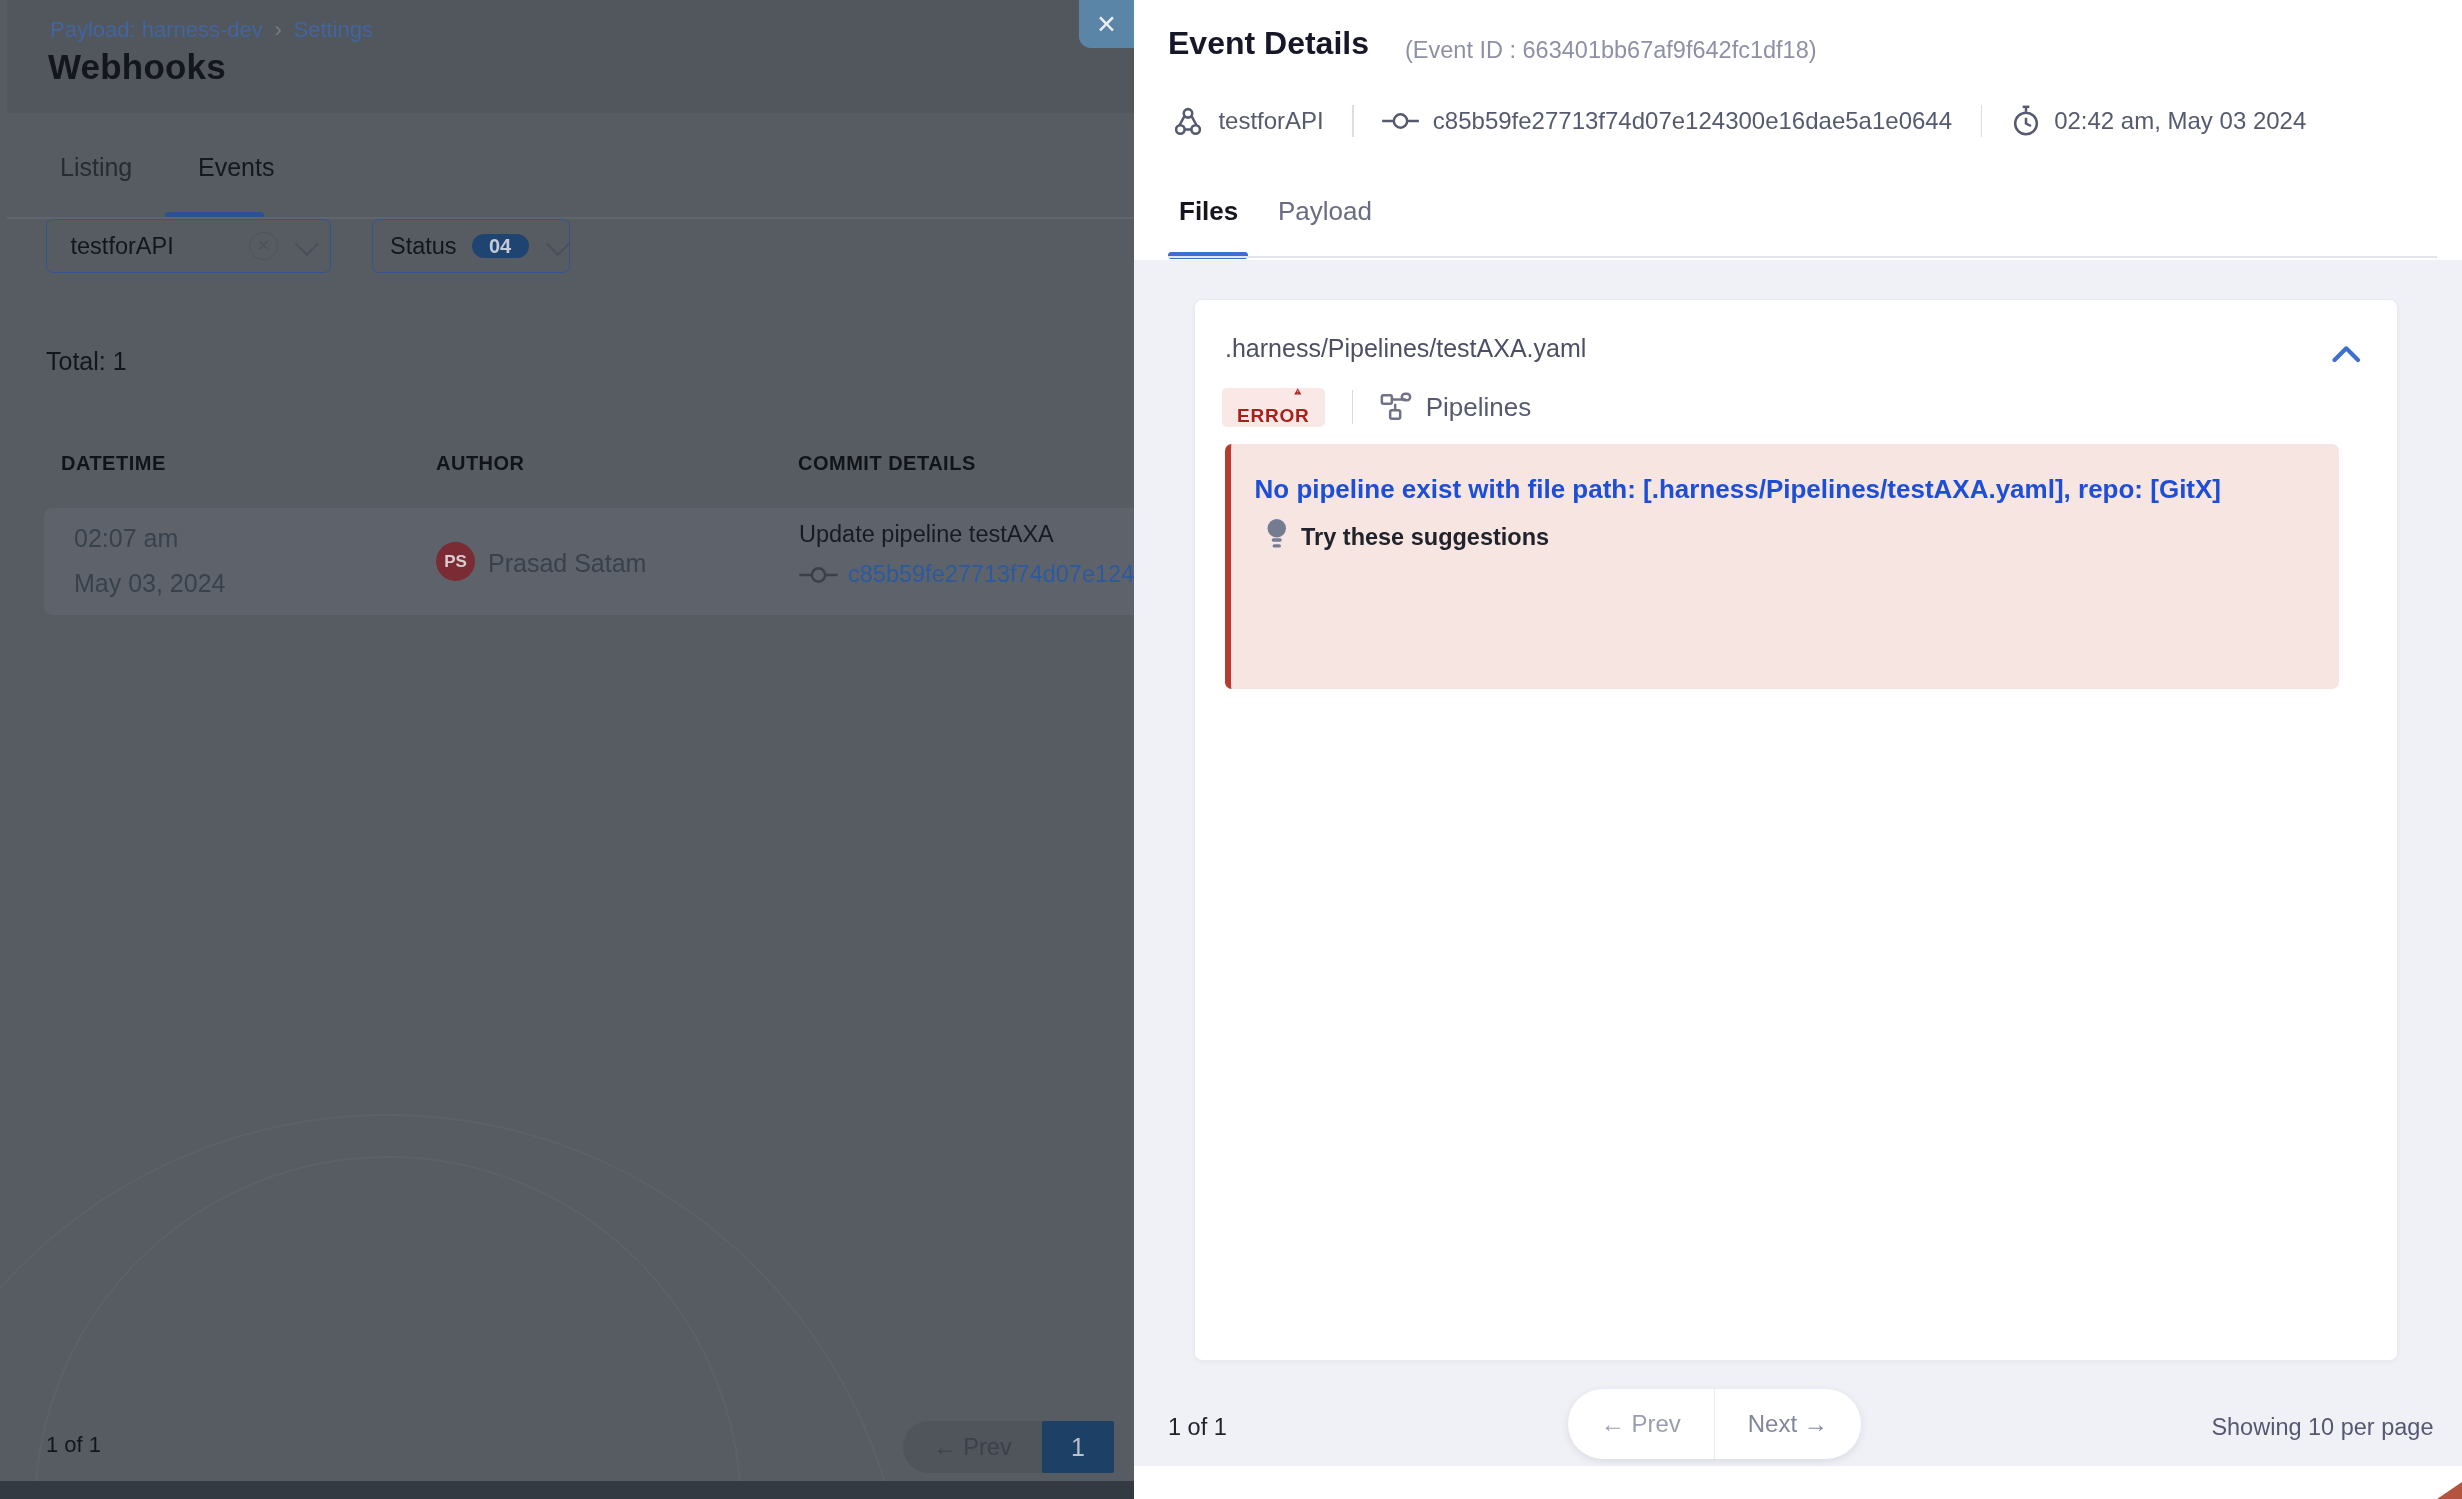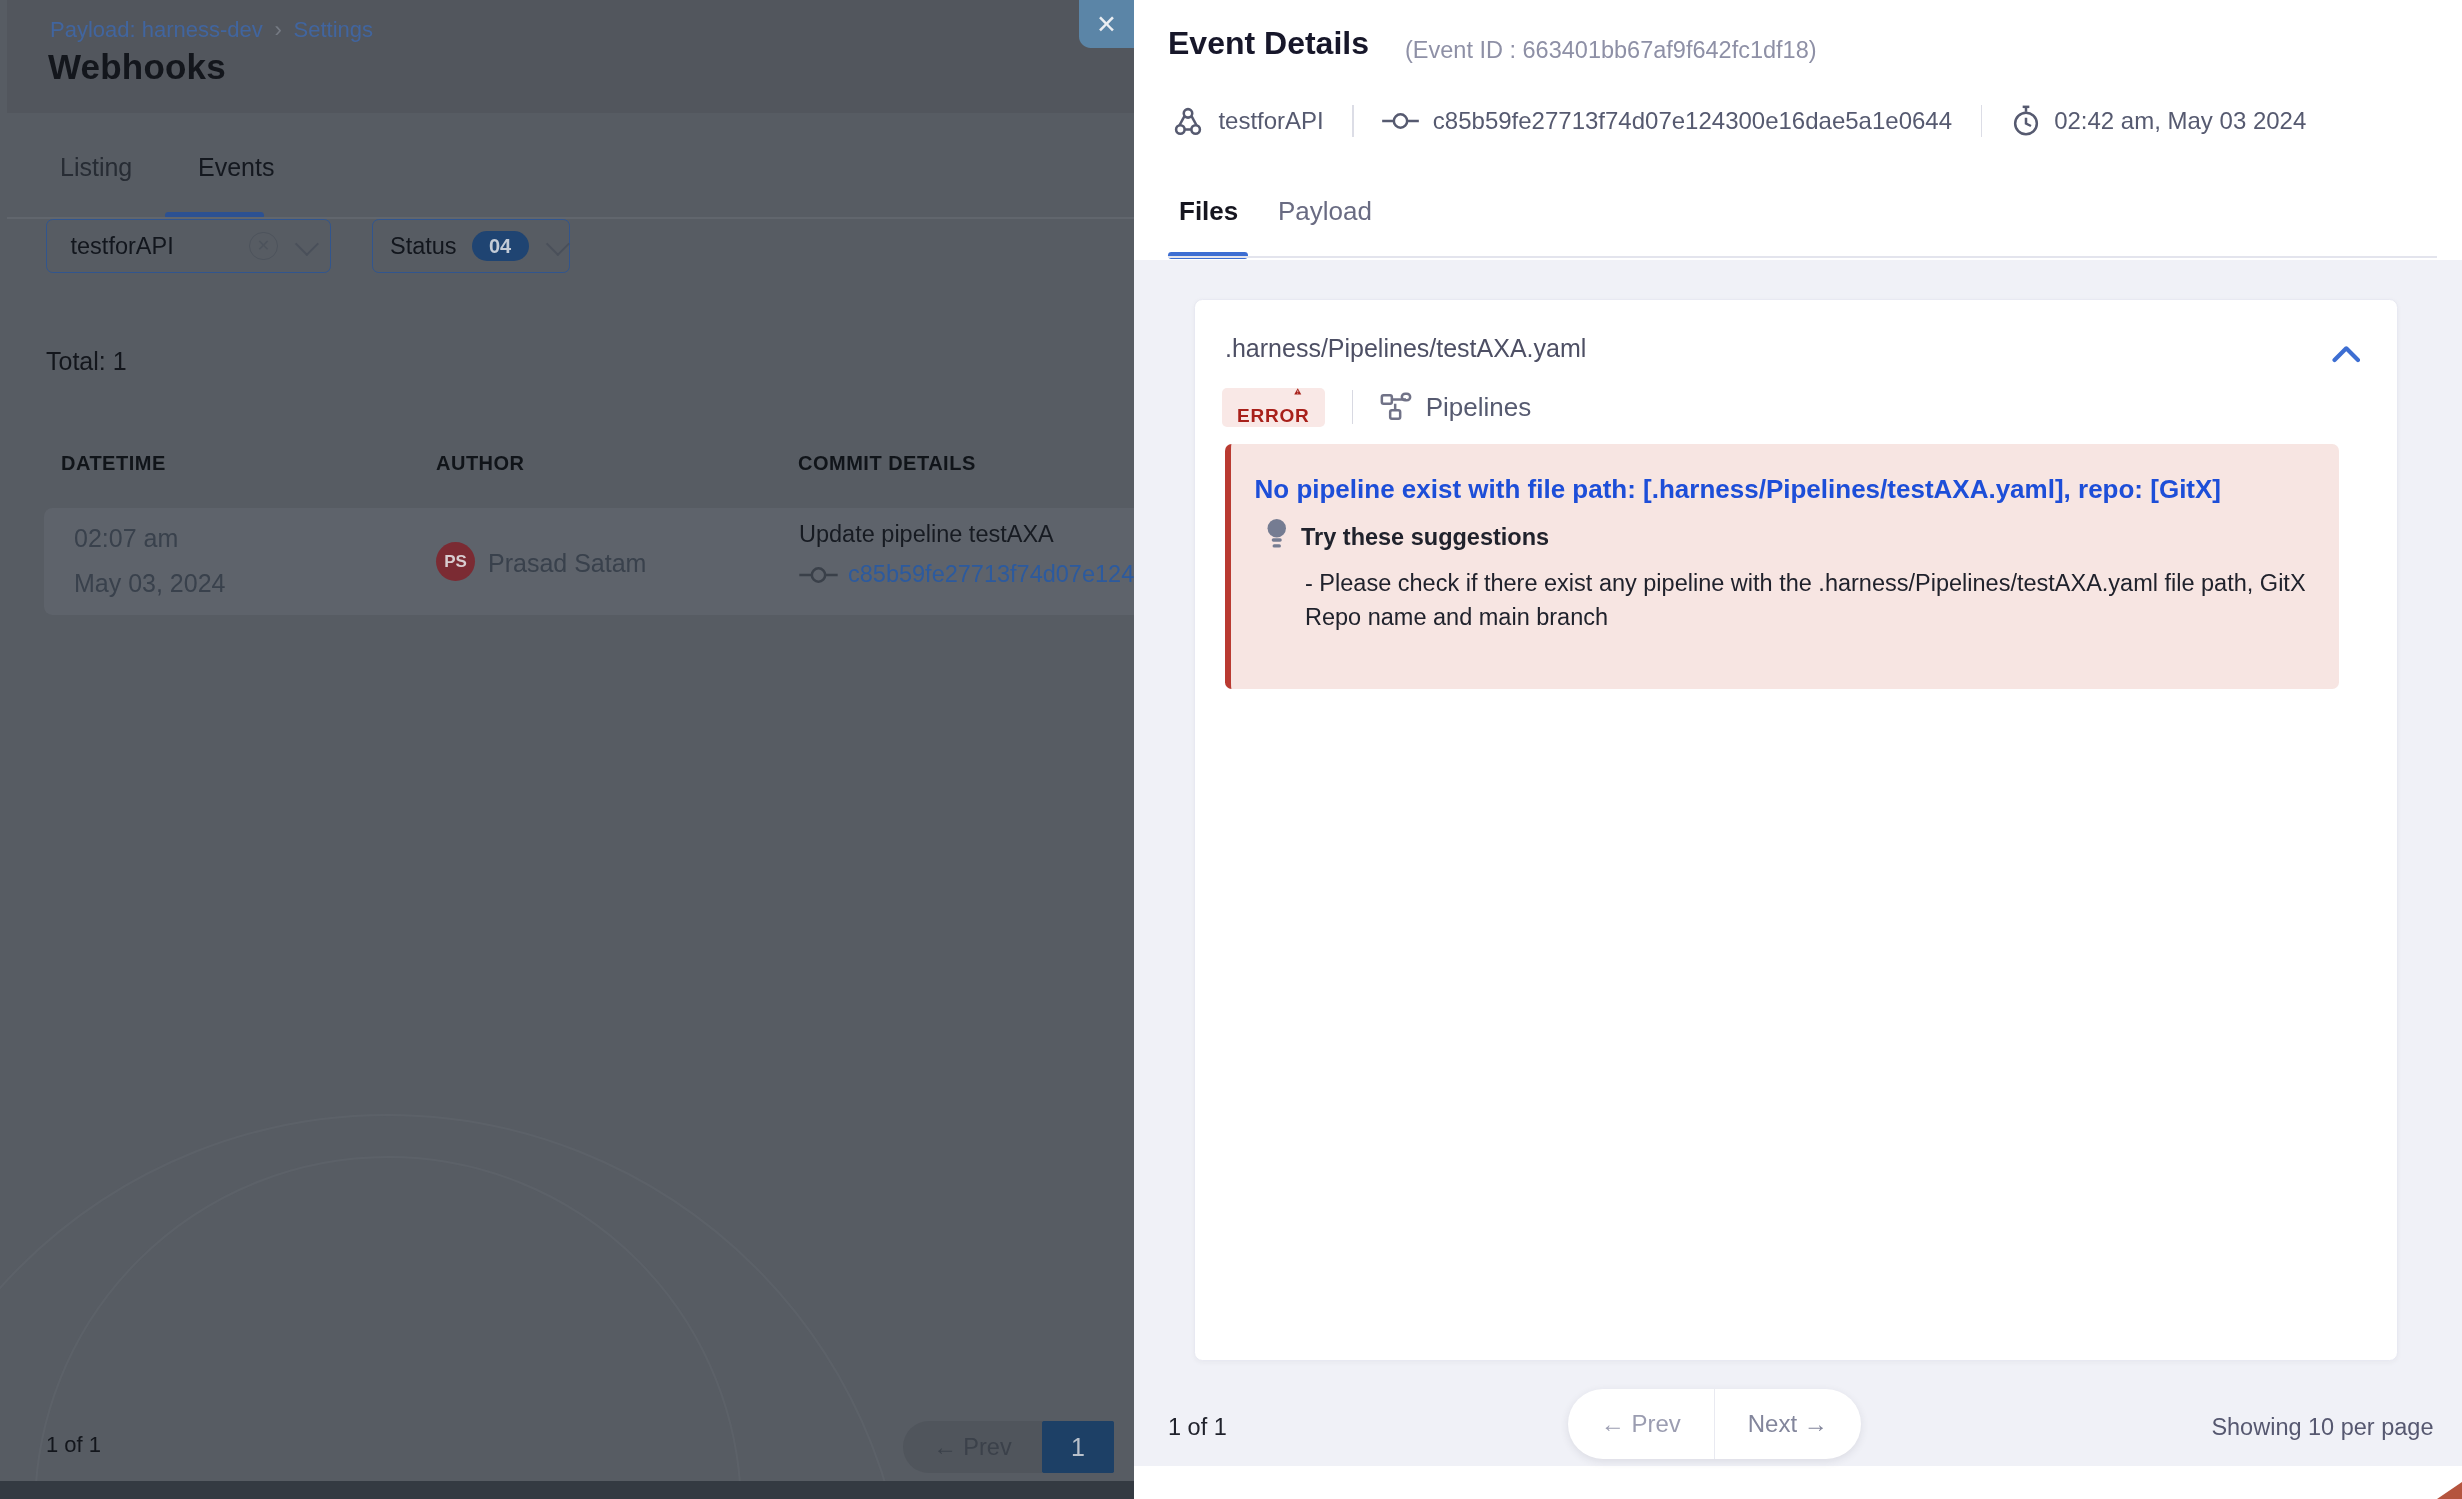--- a/index.html
+++ b/index.html
@@ -19,21 +19,21 @@
   .lp-tab.events{left:198px;color:#14181f;font-weight:500;}
   .lp-tab-underline{position:absolute;left:165px;top:212px;width:99px;height:6.7px;border-radius:3.4px;background:#2c5192;}
   .lp-divider{position:absolute;left:6.7px;top:217px;width:1127px;height:1.7px;background:#61666d;}
   .pill{position:absolute;top:219px;height:54px;border:1.7px solid #31558e;border-radius:6.7px;display:flex;align-items:center;box-sizing:border-box;}
   .pill1{left:46px;width:285px;padding:0 17px 0 23.5px;}
   .pill2{left:372px;width:198px;padding:0 13.4px 0 17px;}
   .pill-text{font-size:23.5px;color:#12161d;}
   .x-circle{width:28.5px;height:28.5px;border:1.7px solid #4d535c;border-radius:50%;display:flex;align-items:center;justify-content:center;
     color:#4d535c;font-size:16px;line-height:1;margin-left:auto;box-sizing:border-box;}
   .chev{width:15px;height:15px;border-right:2.5px solid #4a505a;border-bottom:2.5px solid #4a505a;transform:rotate(45deg) translateY(-3.4px);margin-left:18.4px;flex:none;}
-  .status-badge{margin-left:15px;min-width:57px;height:30px;border-radius:17px;background:#1f4472;color:#c3cbd6;
+  .status-badge{margin-left:15px;min-width:57px;height:24px;border-radius:17px;background:#1f4472;color:#c3cbd6;
     font-size:20px;font-weight:700;display:flex;align-items:center;justify-content:center;}
   .lp-total{position:absolute;left:46px;top:347px;font-size:25px;color:#13161c;}
   .th{position:absolute;top:452px;font-size:20px;font-weight:700;color:#101419;letter-spacing:0.5px;}
   .th.c1{left:61px;} .th.c2{left:436px;} .th.c3{left:798px;}
   .row-card{position:absolute;left:44px;top:508px;width:1090px;height:107px;background:#5e636b;border-radius:8.4px 0 0 8.4px;}
   .cell-time{position:absolute;left:30px;top:16px;font-size:25px;color:#39414c;}
   .cell-date{position:absolute;left:30px;top:61px;font-size:25px;color:#39414c;}
   .avatar{position:absolute;left:392px;top:34px;width:39px;height:39px;border-radius:50%;background:#7b2b33;
     color:#d8cdd0;font-size:17px;font-weight:700;display:flex;align-items:center;justify-content:center;}
   .cell-author{position:absolute;left:444px;top:41px;font-size:25px;color:#39414c;}
@@ -226,21 +226,20 @@
         </div>
       </div>
       <div class="error-box">
         <div class="error-title">No pipeline exist with file path: [.harness/Pipelines/testAXA.yaml], repo: [GitX]</div>
         <svg class="bulb" width="23.5" height="34" viewBox="0 0 28 40">
           <circle cx="14" cy="12" r="11" fill="#757c92"></circle>
           <rect x="8" y="24" width="12" height="4" rx="2" fill="#757c92"></rect>
           <rect x="9" y="31" width="10" height="4" rx="2" fill="#757c92"></rect>
         </svg>
         <div class="sugg-head">Try these suggestions</div>
-        <div class="sugg-text">- Please check if there exist any pipeline with the .harness/Pipelines/testAXA.yaml file path, GitX Repo name and main branch</div>
       </div>
     </div>
   </div>
   <div class="panel-bottomwhite"></div>
 
   <div class="pfoot-summary">1 of 1</div>
   <div class="pager-capsule">
     <div class="cap-prev">← Prev</div>
     <div class="cap-next">Next →</div>
   </div>

